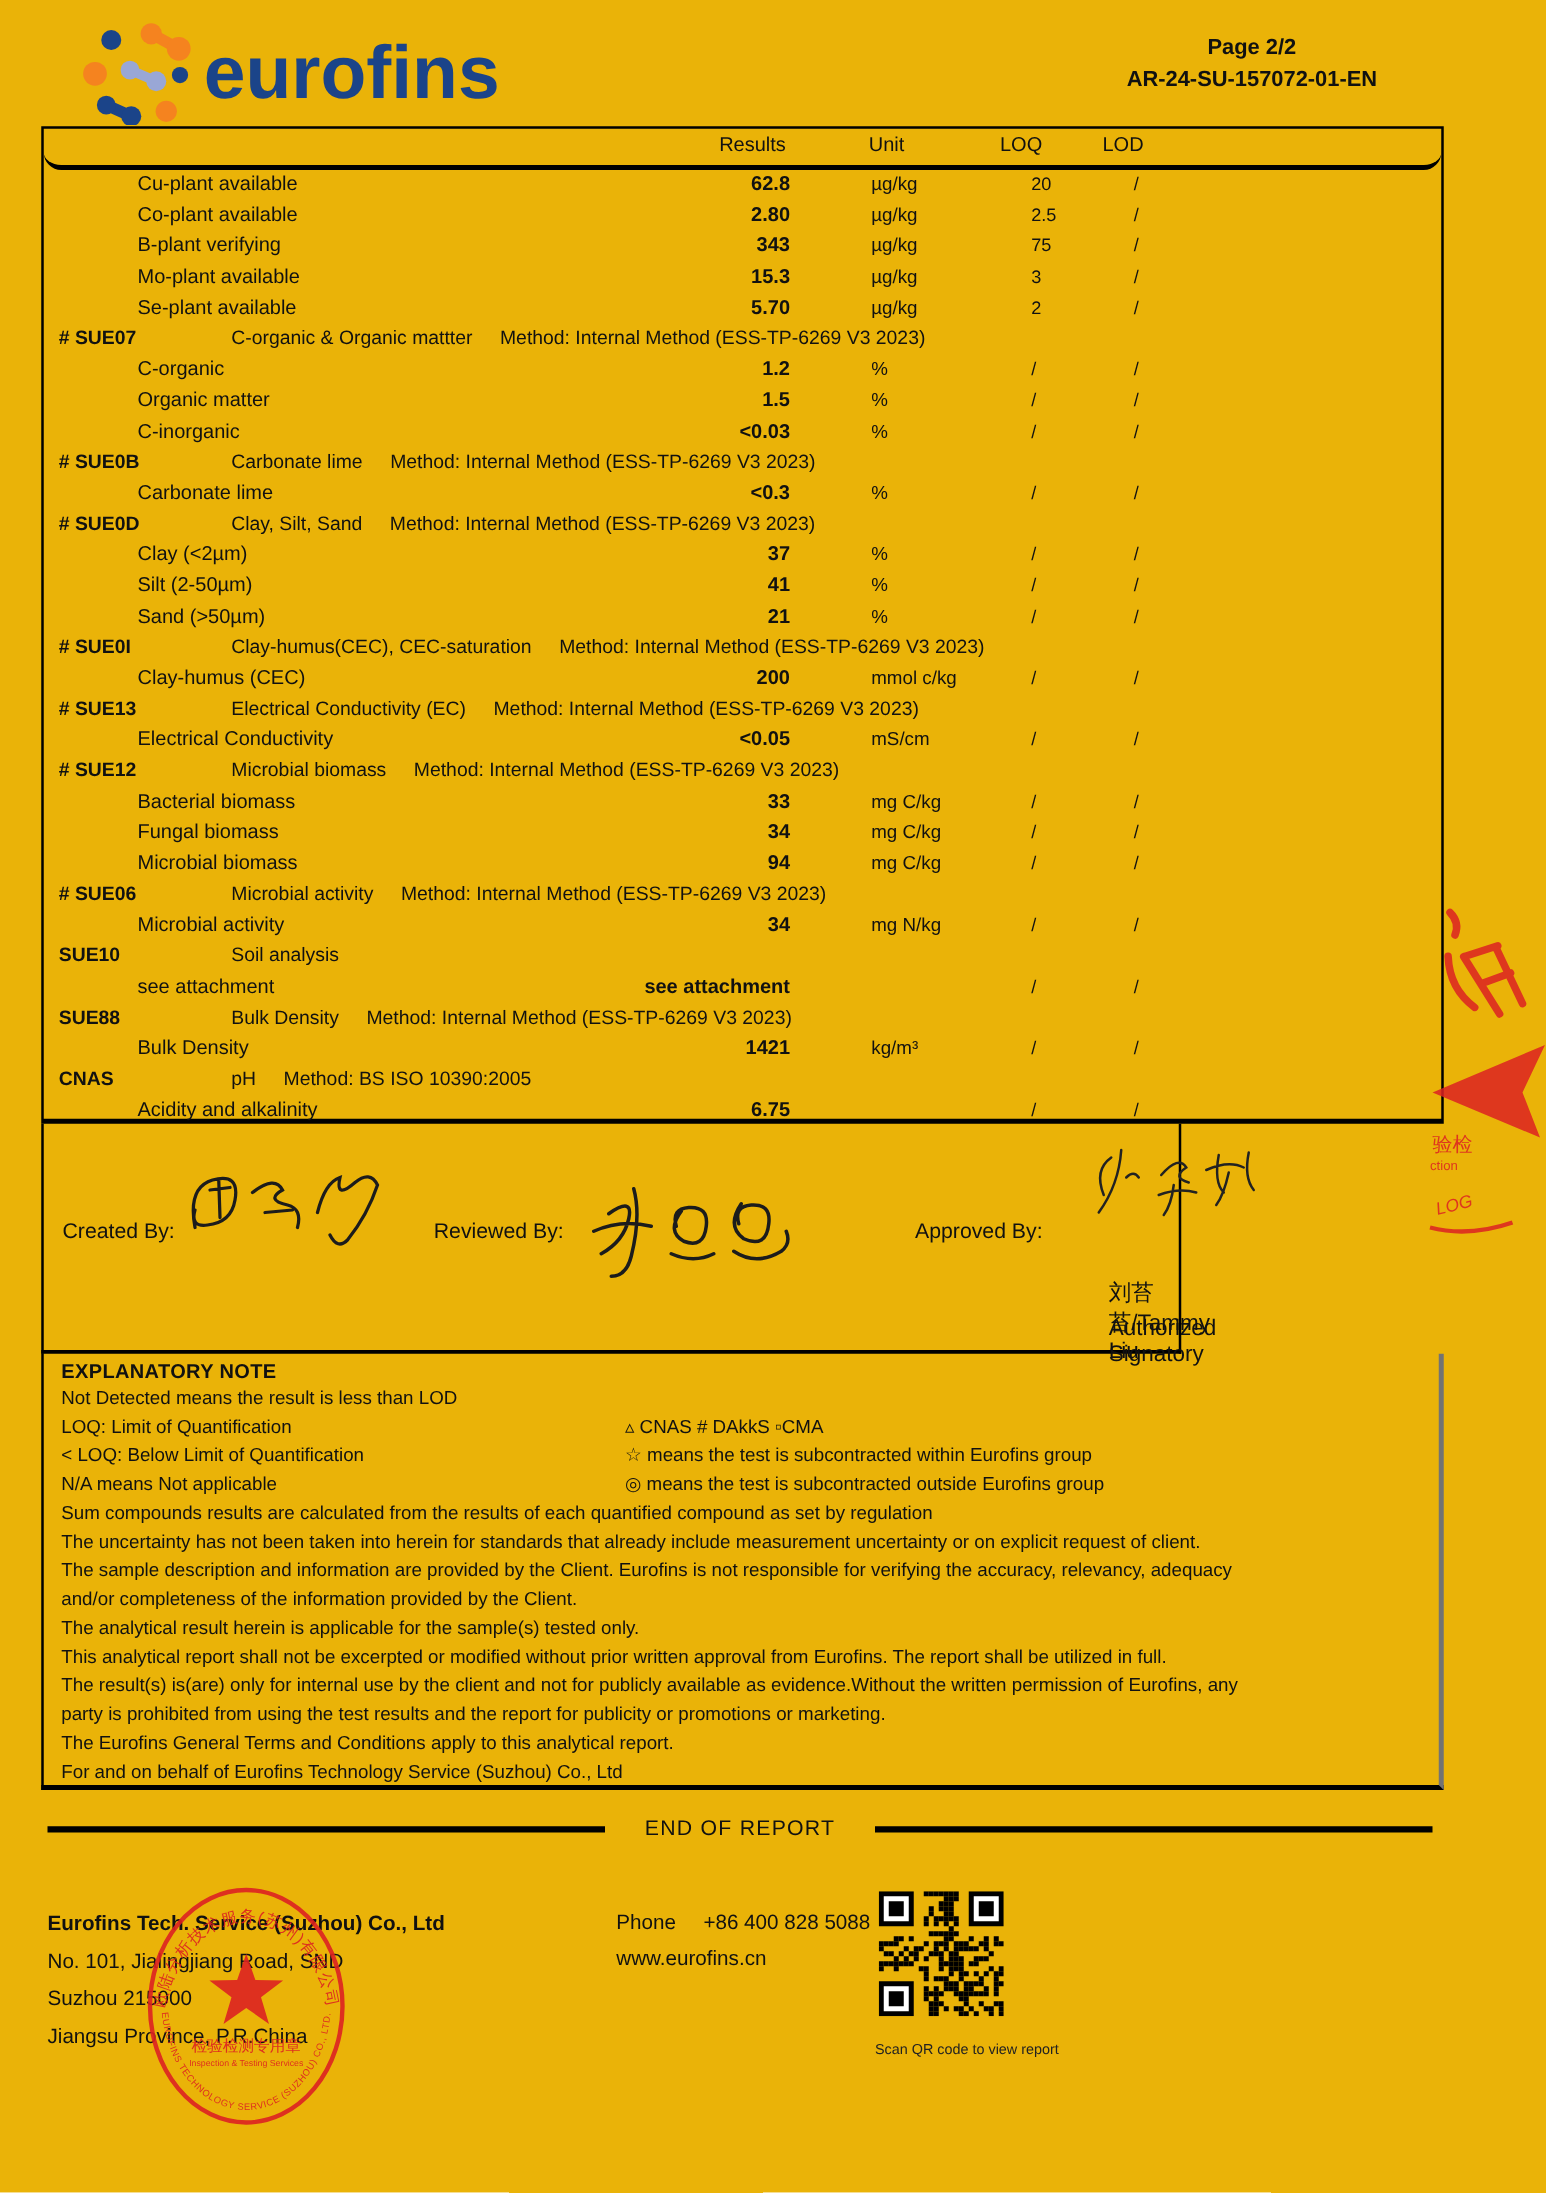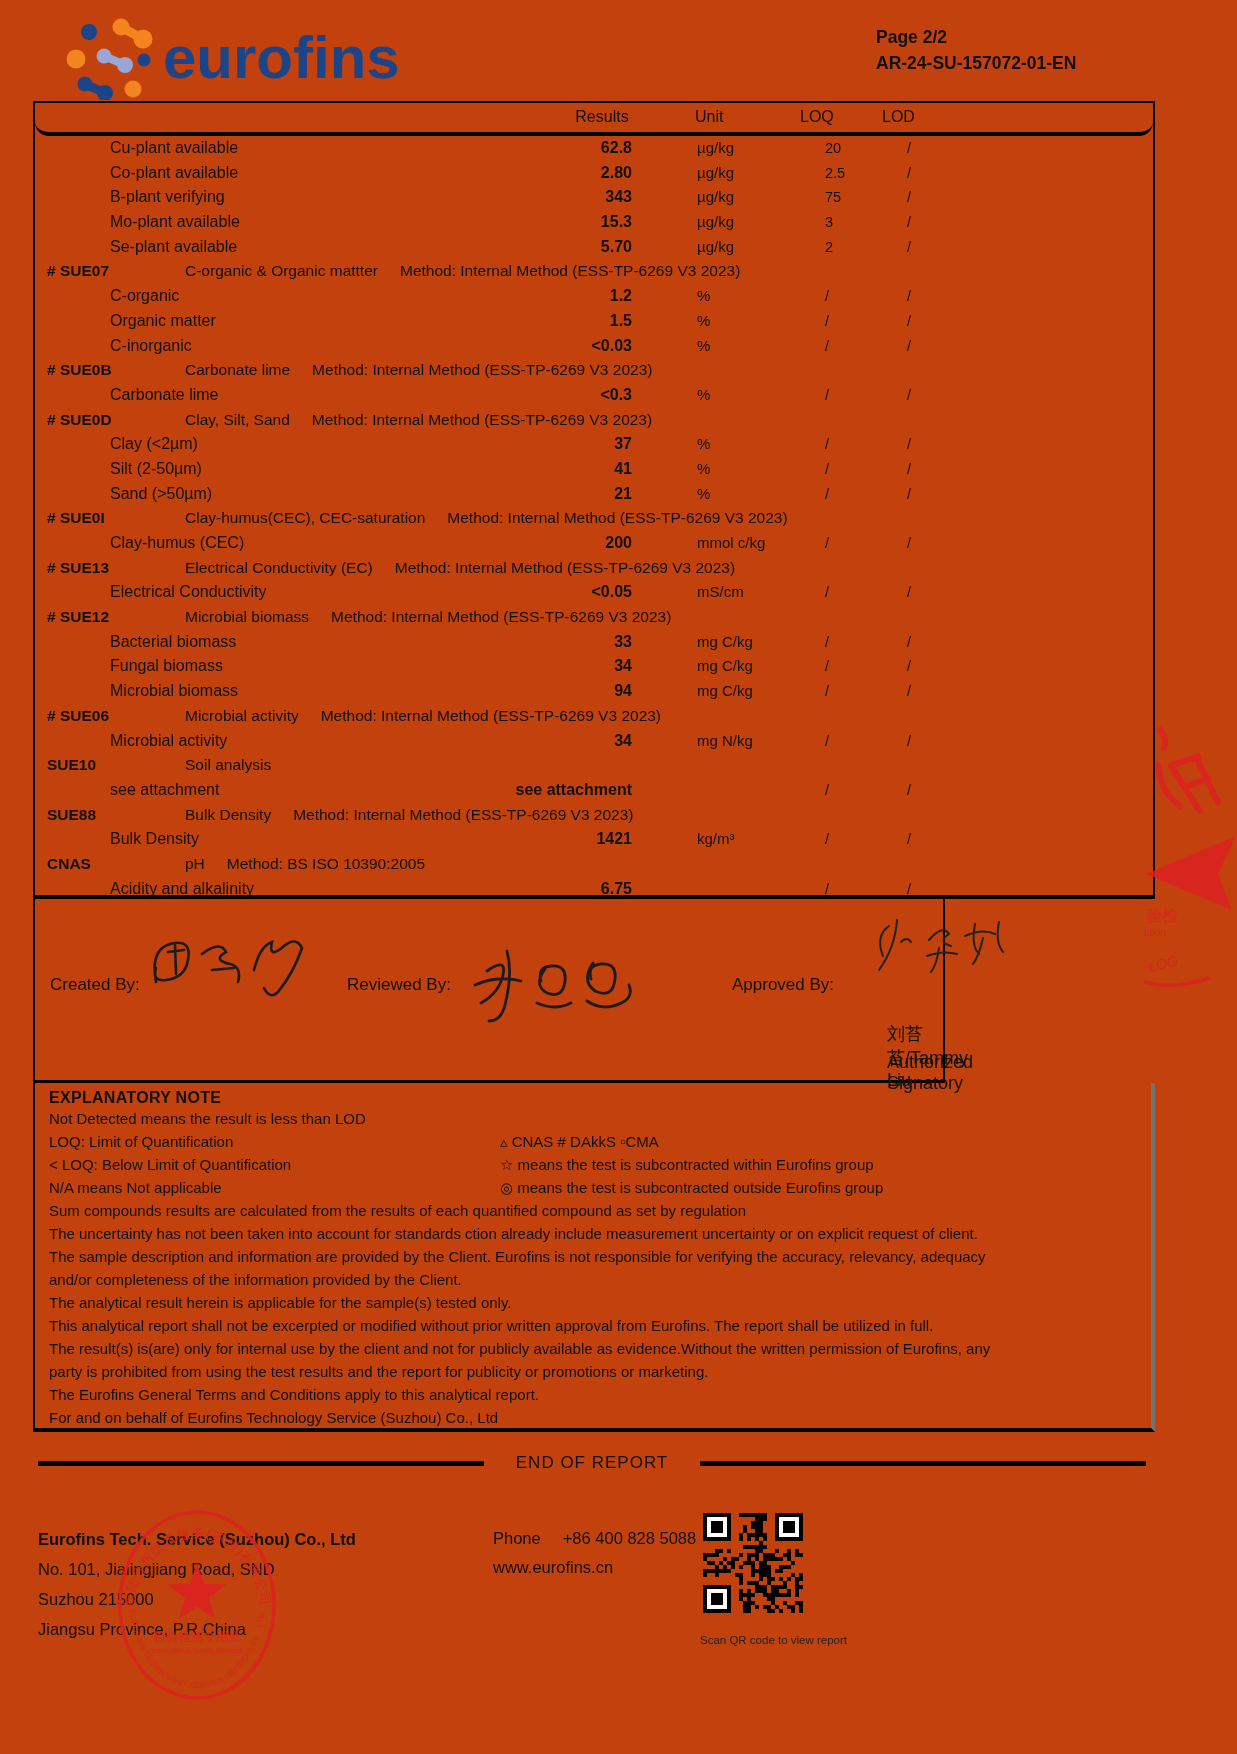--- a/index.html
+++ b/index.html
@@ -1,22 +1,22 @@
 <!DOCTYPE html>
 <html><head>
 <meta charset="utf-8">
 <style>
   html,body{margin:0;padding:0;background:#ffffff;}
   .page{
-    position:relative;width:1237px;height:1754px;background:#c2410c;
+    position:relative;width:1237px;height:1754px;background:#eab308;
     font-family:"Liberation Sans",sans-serif;color:#111;overflow:hidden;
   }
   
   .logo{position:absolute;left:55px;top:10px;}
-  .pageinfo{position:absolute;left:876px;top:24px;width:315px;text-align:left;
+  .pageinfo{position:absolute;left:844px;top:24px;width:315px;text-align:center;
     font-weight:bold;font-size:17.5px;line-height:26px;}
   
   .results-box{position:absolute;left:33px;top:101px;width:1122px;height:798px;
     border:2px solid #000;border-bottom-width:4px;box-sizing:border-box;}
   .thead{position:relative;height:29px;border-bottom:4px solid #000;border-radius:14px;}
   .thead span{position:absolute;top:5px;font-size:16px;}
   .h-results{left:522px;width:90px;text-align:center;}
   .h-unit{left:660px;}
   .h-loq{left:765px;}
   .h-lod{left:847px;}
@@ -358,21 +358,21 @@
           <span class="dl">&lt; LOQ: Below Limit of Quantification</span>
           <span class="dr">☆ means the test is subcontracted within Eurofins group</span>
         </div>
         <div class="note-def">
           <span class="dl">N/A means Not applicable</span>
           <span class="dr">◎ means the test is subcontracted outside Eurofins group</span>
         </div>
       </div>
     <div id="note-paras">
         <div class="note-p">Sum compounds  results are calculated from the results of each quantified  compound as set by regulation</div>
-        <div class="note-p">The uncertainty has not been taken into account for standards ction already include measurement uncertainty or on explicit request of client.</div>
+        <div class="note-p">The uncertainty has not been taken into herein for standards that already include measurement uncertainty or on explicit request of client.</div>
         <div class="note-p">The sample description and information are provided by the Client. Eurofins is not responsible for verifying the accuracy, relevancy, adequacy</div>
         <div class="note-p">and/or completeness of the information provided by the Client.</div>
         <div class="note-p">The analytical result herein is applicable for the sample(s) tested only.</div>
         <div class="note-p">This analytical report shall not be excerpted or modified without prior written approval from Eurofins. The report shall be utilized in full.</div>
         <div class="note-p">The result(s) is(are) only for internal use by the client and not for publicly available as evidence.Without the written permission of Eurofins, any</div>
         <div class="note-p">party is prohibited from using the test results and the report for publicity or promotions or marketing.</div>
         <div class="note-p">The Eurofins General Terms and Conditions apply to this analytical report.</div>
         <div class="note-p">For and on behalf of Eurofins Technology Service (Suzhou) Co., Ltd</div>
       </div>
   </section>

